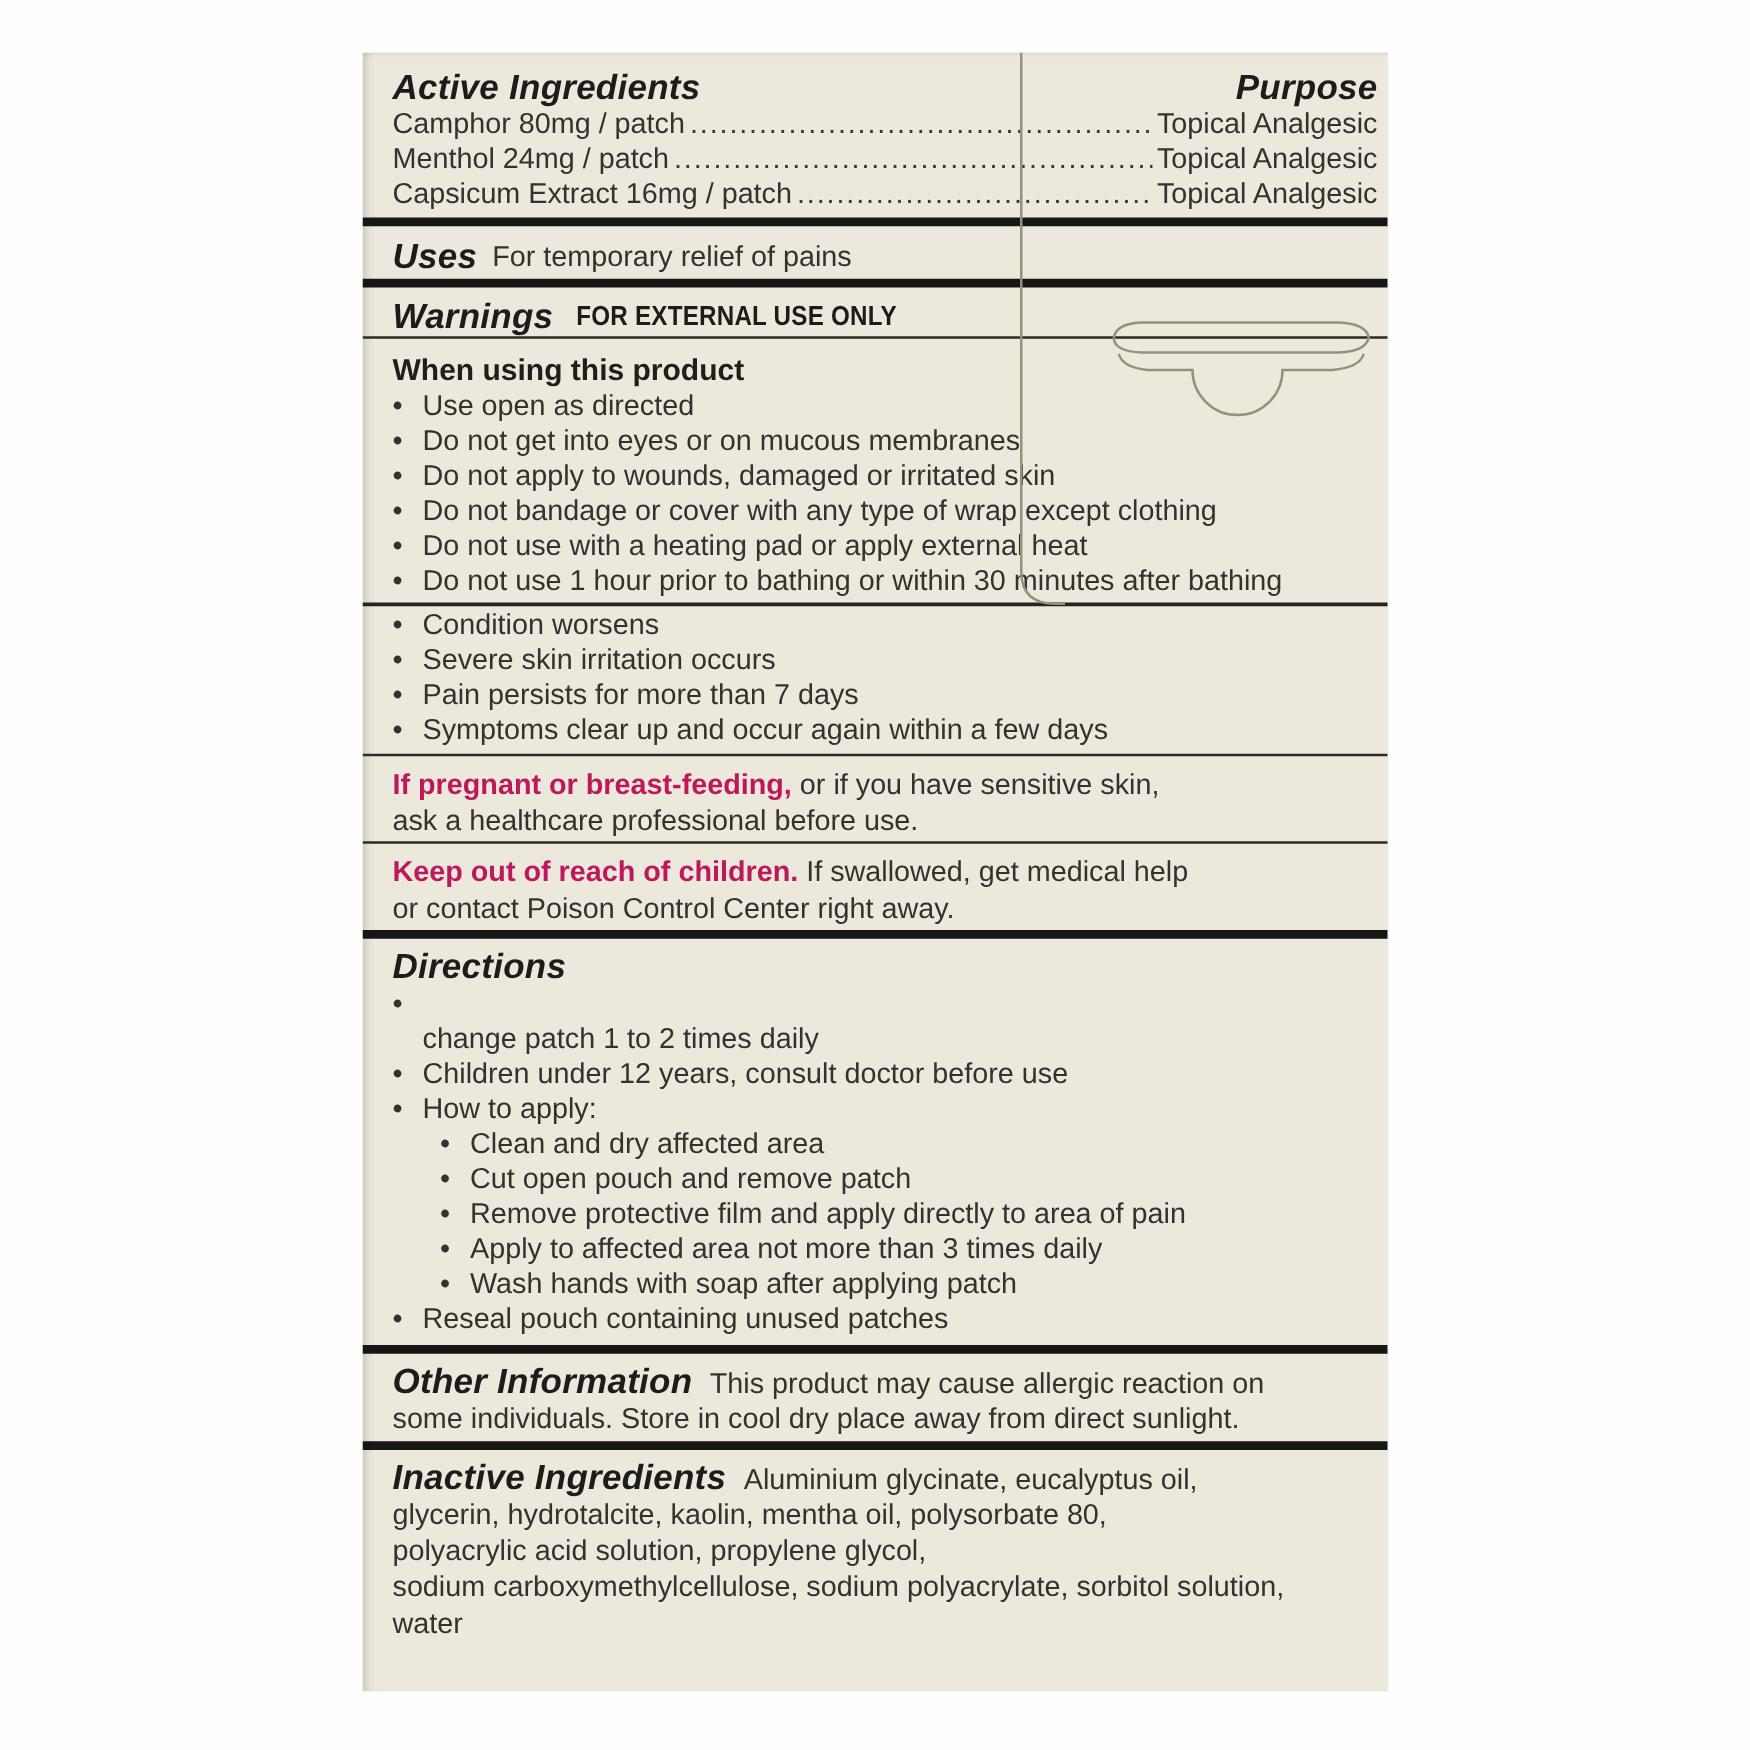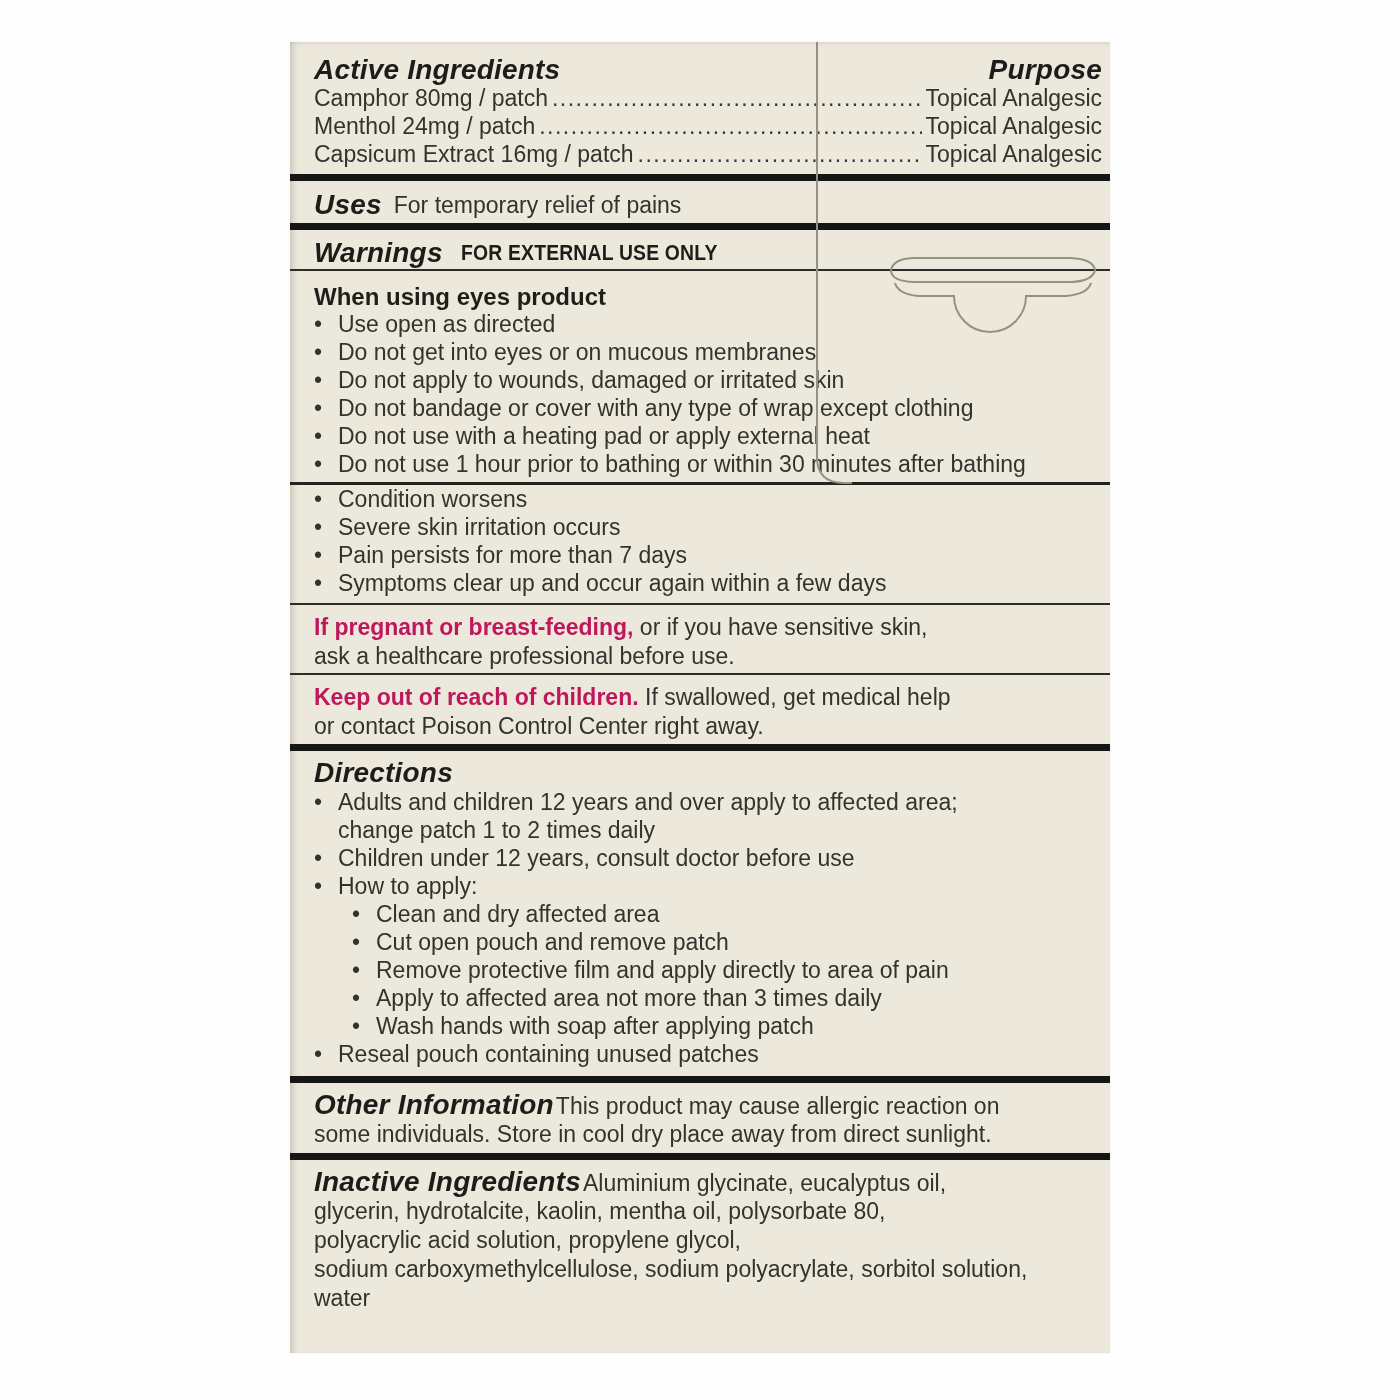--- a/index.html
+++ b/index.html
@@ -46,21 +46,21 @@
   .b-line { display: flex; white-space: nowrap; font-size: 23px; line-height: 28px; }
   .b-line .dot { width: 24px; flex: none; }
   .b-line.lvl2 { padding-left: 38px; }
   .b-line.cont .dot { visibility: hidden; }
 
   .para { font-size: 23px; line-height: 29px; }
   .para .bold { font-weight: bold; color:#be185d; }
   .para .pline { white-space: nowrap; }
 
   .inline-head-para { font-size: 23px; line-height: 28px; }
-  .ihp-line1 { display: flex; align-items: baseline; gap: 2px; height: 30px; white-space: nowrap; }
+  .ihp-line1 { display: flex; align-items: baseline; gap: 14px; height: 30px; white-space: nowrap; }
   .ihp-rest .pline { white-space: nowrap; line-height: 29px; }
 
   .mt2{margin-top:2px}.mt3{margin-top:3px}.mt4{margin-top:4px}.mt5{margin-top:5px}
   .mt6{margin-top:6px}.mt7{margin-top:7px}.mt8{margin-top:8px}
   .mt13{margin-top:13px}
 
   
   .overlay { position: absolute; left: 0; top: 0; width: 820px; height: 1311px; pointer-events: none; }
 </style>
 </head>
@@ -101,21 +101,21 @@
   </div>
 
   <div class="bar mt3"></div>
 
   <div class="warn-head">
     <span class="h-big">Warnings</span>
     <span class="ext-use">FOR EXTERNAL USE ONLY</span>
   </div>
   <div class="line-thin mt2"></div>
 
-  <div class="h-sub mt13">When using eyes product</div>
+  <div class="h-sub mt13">When using this product</div>
   <div>
 
       <div class="b-line lvl1">
         <span class="dot">•</span>
         <span>Use open as directed</span>
       </div>
 
       <div class="b-line lvl1">
         <span class="dot">•</span>
         <span>Do not get into eyes or on mucous membranes</span>
@@ -193,21 +193,20 @@
       </div>
     </div>
 
   <div class="bar mt3"></div>
 
   <div class="h-big mt7">Directions</div>
   <div>
 
       <div class="b-line lvl1">
         <span class="dot">•</span>
-        <span>Adults and children 12 years and over apply to affected area;</span>
       </div>
 
       <div class="b-line lvl1 cont">
         <span class="dot">•</span>
         <span>change patch 1 to 2 times daily</span>
       </div>
 
       <div class="b-line lvl1">
         <span class="dot">•</span>
         <span>Children under 12 years, consult doctor before use</span>

